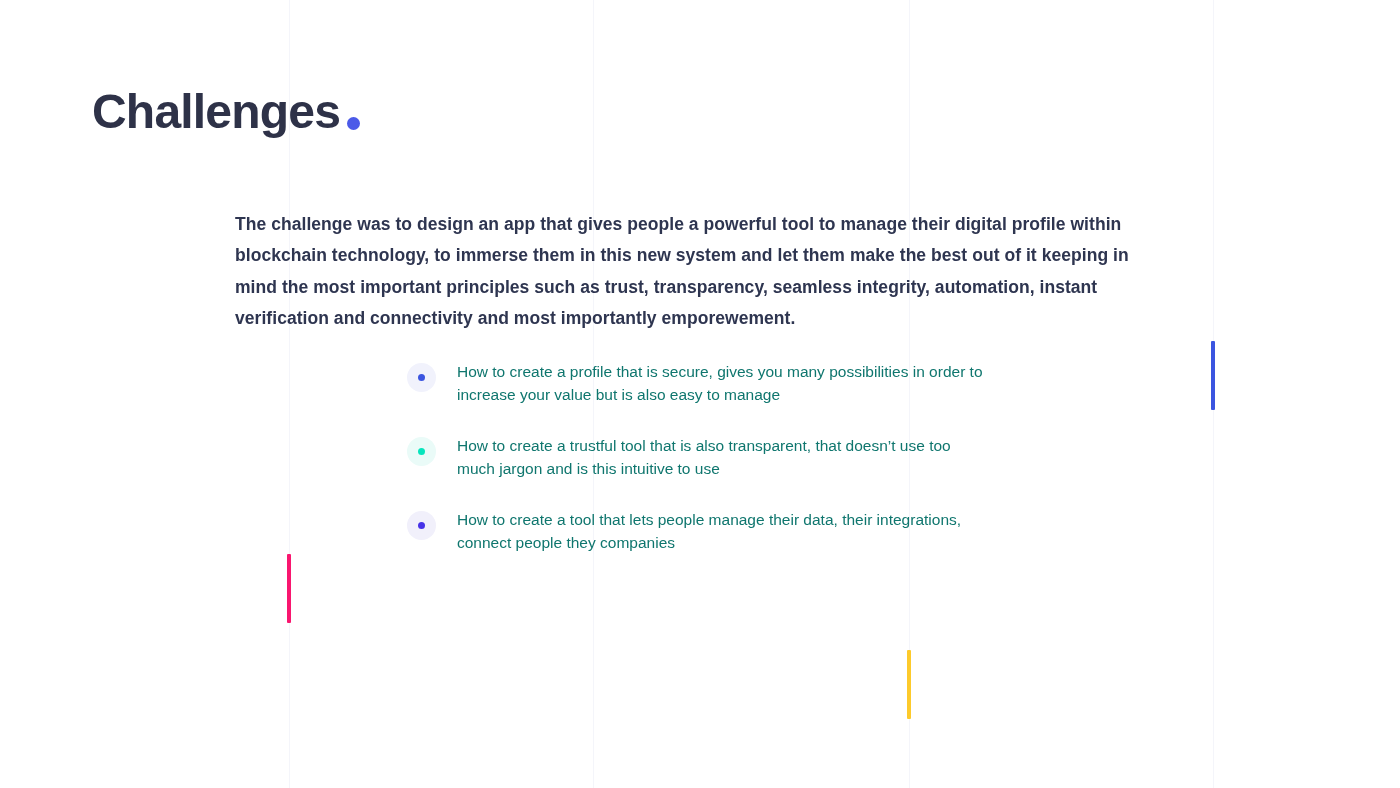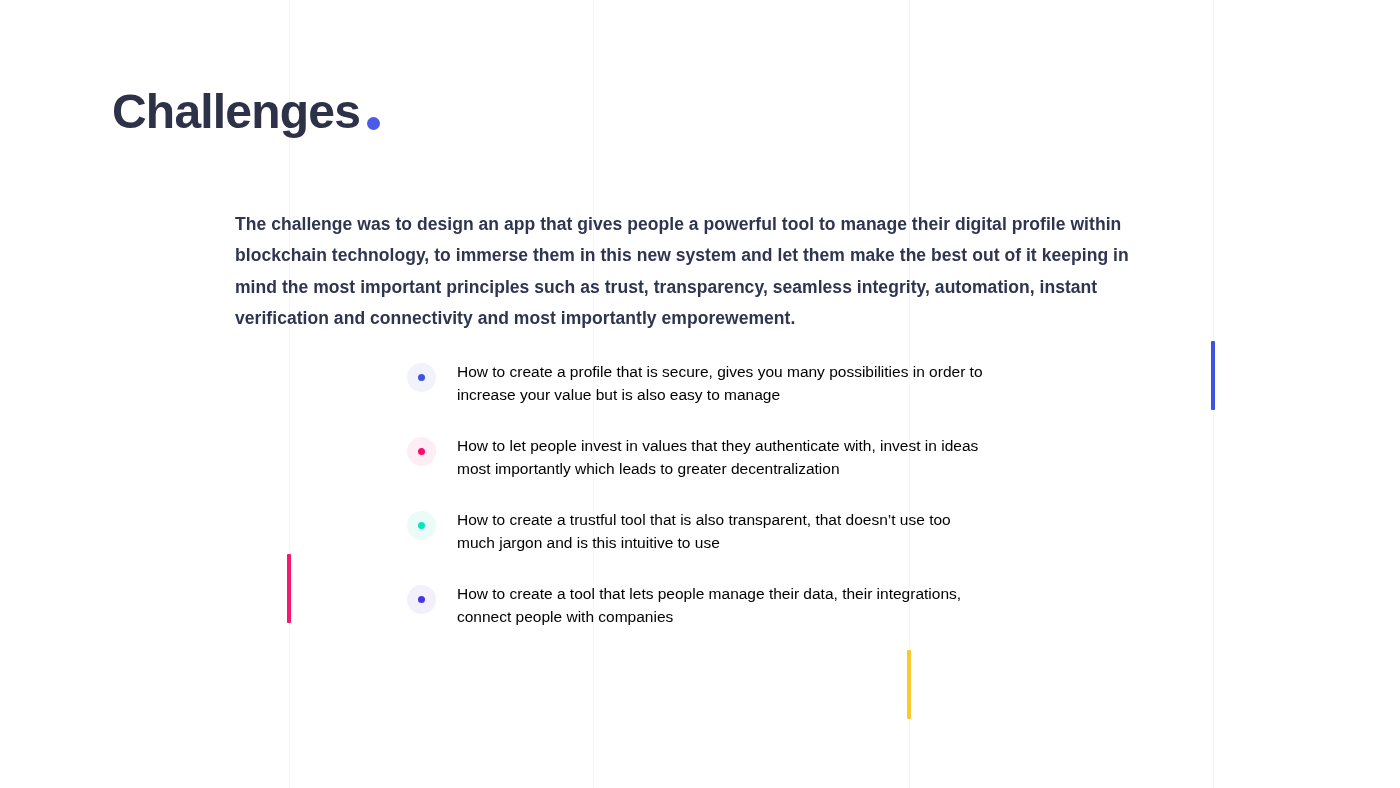--- a/index.html
+++ b/index.html
@@ -38,21 +38,21 @@
   
   .accent-bar {
     position: absolute;
     width: 4px;
     border-radius: 1px;
   }
 
   
   .heading {
     position: absolute;
-    left: 112px;
+    left: 92px;
     top: 88px;
     display: flex;
     align-items: flex-end;
     line-height: 1;
   }
   .heading-text {
     font-size: 48px;
     font-weight: 700;
     letter-spacing: -0.8px;
     color: #2e3248;
@@ -107,21 +107,21 @@
   .bullet-dot {
     width: 7px;
     height: 7px;
     border-radius: 50%;
   }
   .bullet-text {
     margin-left: 21px;
     font-size: 15.5px;
     font-weight: 400;
     line-height: 22.5px;
-    color: #000000;
+    color: #0f766e;
     max-width: 535px;
   }
 </style>
 </head>
 <body>
 
 <div class="page">
 
   <div class="grid-layer">
       <div class="gridline" style="left: 289px; background: rgb(244, 245, 250);"></div>
@@ -144,32 +144,26 @@
   <p class="intro">The challenge was to design an app that gives people a powerful tool to manage their digital profile within blockchain technology, to immerse them in this new system and let them make the best out of it keeping in mind the most important principles such as trust, transparency, seamless integrity, automation, instant verification and connectivity and most importantly emporewement.</p>
 
   <ul class="bullets" style="list-style: none; margin: 0px; padding: 0px;">
       <li class="bullet-item">
         <span class="bullet-marker" style="background: rgb(241, 242, 252);">
           <span class="bullet-dot" style="background: rgb(59, 85, 224);"></span>
         </span>
         <span class="bullet-text">How to create a profile that is secure, gives you many possibilities in order to increase your value but is also easy to manage</span>
       </li>
       <li class="bullet-item">
-        <span class="bullet-marker" style="background: rgb(253, 238, 245);">
-          <span class="bullet-dot" style="background: rgb(255, 10, 108);"></span>
-        </span>
-        <span class="bullet-text">How to let people invest in values that they authenticate with, invest in ideas most importantly which leads to greater decentralization</span>
-      </li>
-      <li class="bullet-item">
         <span class="bullet-marker" style="background: rgb(234, 251, 248);">
           <span class="bullet-dot" style="background: rgb(7, 229, 189);"></span>
         </span>
         <span class="bullet-text">How to create a trustful tool that is also transparent, that doesn’t use too much jargon and is this intuitive to use</span>
       </li>
       <li class="bullet-item">
         <span class="bullet-marker" style="background: rgb(241, 240, 251);">
           <span class="bullet-dot" style="background: rgb(71, 51, 232);"></span>
         </span>
-        <span class="bullet-text">How to create a tool that lets people manage their data, their integrations, connect people with companies</span>
+        <span class="bullet-text">How to create a tool that lets people manage their data, their integrations, connect people they companies</span>
       </li>
     </ul>
 
 </div>
 
 </body></html>

